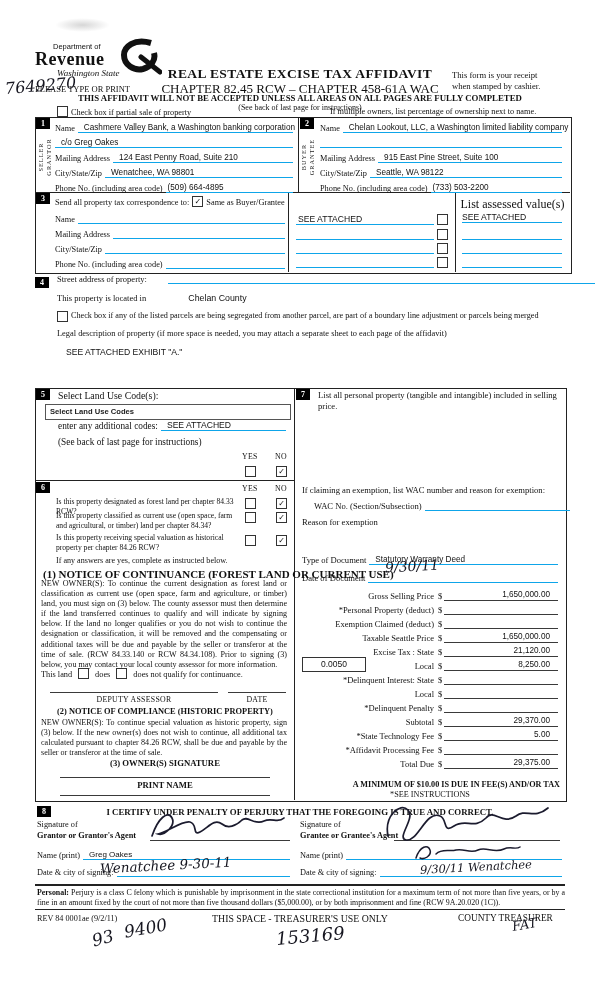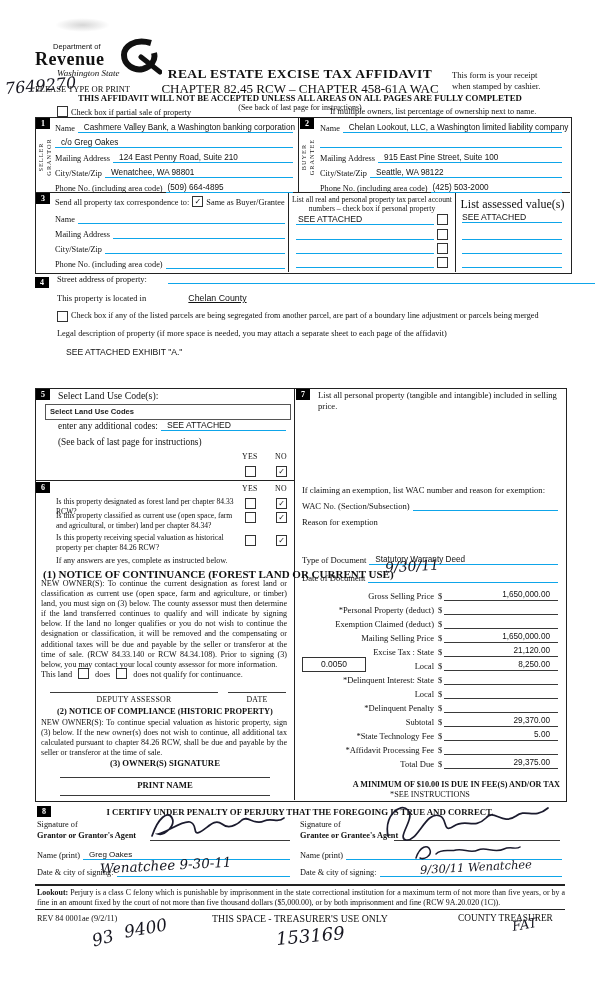--- a/index.html
+++ b/index.html
@@ -145,21 +145,21 @@
   </div>
   <div class="abs row" style="left:320px;top:167px;width:242px;">
     <span class="lab">City/State/Zip</span>
     <span class="fill">
         <span class="v">Seattle, WA  98122</span>
       </span>
   </div>
   <div class="abs row" style="left:320px;top:182px;width:242px;">
     <span class="lab">Phone No. (including area code)</span>
     <span class="fill">
-        <span class="v" style="left:2px;">(425) 503-2000</span>
+        <span class="v" style="left:2px;">(733) 503-2200</span>
       </span>
   </div>
 
   <div class="abs row" style="left:55px;top:196px;">
     <span class="lab">Send all property tax correspondence to:</span>
     <span class="cb"><i class="ck">✓</i></span>
     <span class="lab">Same as Buyer/Grantee</span>
   </div>
   <div class="abs row" style="left:55px;top:213px;width:230px;">
     <span class="lab">Name</span>
@@ -171,21 +171,20 @@
   </div>
   <div class="abs row" style="left:55px;top:243px;width:230px;">
     <span class="lab">City/State/Zip</span>
       <span class="fill"></span>
   </div>
   <div class="abs row" style="left:55px;top:258px;width:230px;">
     <span class="lab">Phone No. (including area code)</span>
       <span class="fill"></span>
   </div>
 
-  <div class="abs ctr" style="left:292px;top:195px;width:160px;font-size:7.6px;line-height:9px;">List all real and personal property tax parcel account numbers – check box if personal property</div>
   <div class="abs row" style="left:296px;top:214px;width:152px;">
     <span class="fill">
         <span class="v" style="left:2px;font-size:8.6px;">SEE ATTACHED</span>
       </span>
     <span class="cb"></span>
   </div>
   <div class="abs row" style="left:296px;top:229px;width:152px;">
     <span class="fill"></span>
       <span class="cb"></span>
   </div>
@@ -214,21 +213,21 @@
       <span class="fill"></span>
     </div>
 
   <div class="badge" style="left:35px;top:277px;">4</div>
   <div class="abs row" style="left:57px;top:273px;width:538px;gap:21px;">
     <span class="lab" style="font-size:8.5px;">Street address of property:</span>
     <span class="fill"></span>
   </div>
   <div class="abs" style="left:57px;top:293px;font-size:8.5px;">
     <span>This property is located in</span>
-    <span class="sans" style="margin-left:40px;font-size:8.8px;text-decoration:underline;">Chelan County</span>
+    <span class="sans" style="margin-left:40px;font-size:8.8px;">Chelan County</span>
   </div>
   <div class="abs row" style="left:57px;top:311px;width:530px;align-items:flex-start;">
     <span class="cb"></span>
     <span style="font-size:8.2px;">Check box if any of the listed parcels are being segregated from another parcel, are part of a boundary line adjustment or parcels being merged</span>
   </div>
   <div class="abs" style="left:57px;top:329px;font-size:8.4px;">Legal description of property (if more space is needed, you may attach a separate sheet to each page of the affidavit)</div>
   <div class="abs sans" style="left:66px;top:347px;font-size:8.6px;">SEE ATTACHED EXHIBIT "A."</div>
 
   <div class="box" style="left:35px;top:388px;width:530px;height:412px;"></div>
   <div class="boxline" style="left:294px;top:388px;width:1px;height:412px;"></div>
@@ -287,21 +286,21 @@
   <div class="abs para" style="left:41px;top:718px;width:246px;">NEW OWNER(S): To continue special valuation as historic property, sign (3) below. If the new owner(s) does not wish to continue, all additional tax calculated pursuant to chapter 84.26 RCW, shall be due and payable by the seller or transferor at the time of sale.</div>
   <div class="abs b ctr" style="left:36px;top:758px;width:258px;font-size:8.7px;">(3) OWNER(S) SIGNATURE</div>
   <div class="ul" style="left:60px;top:777px;width:210px;"></div>
   <div class="abs b ctr" style="left:36px;top:780px;width:258px;font-size:8.7px;">PRINT NAME</div>
   <div class="ul" style="left:60px;top:795px;width:210px;"></div>
 
   <div class="badge" style="left:296px;top:389px;">7</div>
   <div class="abs" style="left:318px;top:390px;width:240px;font-size:8.6px;line-height:10.6px;">List all  personal property (tangible and intangible) included in selling price.</div>
 
   <div class="abs" style="left:302px;top:485px;font-size:8.6px;">If claiming an exemption, list WAC number and reason for exemption:</div>
-  <div class="abs row" style="left:302px;top:500px;width:256px;text-align:center;">
+  <div class="abs row" style="left:314px;top:500px;width:256px;text-align:center;">
     <span class="lab" style="font-size:8.6px;">WAC No. (Section/Subsection)</span>
     <span class="fill"></span>
   </div>
   <div class="abs" style="left:302px;top:517px;font-size:8.6px;">Reason for exemption</div>
 
   <div class="abs row" style="left:302px;top:554px;width:256px;">
     <span class="lab" style="font-size:8.6px;">Type of Document</span>
     <span class="fill">
         <span class="v">Statutory Warranty Deed</span>
       </span>
@@ -321,21 +320,21 @@
     <span class="mlabel">*Personal Property (deduct)</span>
       <span class="mdollar">$</span>
     <span class="mline"><span></span></span>
   </div>
   <div class="mrow" style="top:618px;">
     <span class="mlabel">Exemption Claimed (deduct)</span>
       <span class="mdollar">$</span>
     <span class="mline"><span></span></span>
   </div>
   <div class="mrow" style="top:632px;">
-    <span class="mlabel">Mailing Selling Price</span>
+    <span class="mlabel">Taxable Seattle Price</span>
       <span class="mdollar">$</span>
     <span class="mline"><span>1,650,000.00</span></span>
   </div>
   <div class="mrow" style="top:646px;">
     <span class="mlabel">Excise Tax : State</span>
       <span class="mdollar">$</span>
     <span class="mline"><span>21,120.00</span></span>
   </div>
   <div class="mrow" style="top:660px;">
     <span class="ratebox">0.0050</span>
@@ -424,21 +423,21 @@
   <div class="abs hw" style="left:100px;top:857px;font-size:13.5px;transform:rotate(-3deg);">Wenatchee   9-30-11</div>
 
   <div class="abs row" style="left:300px;top:866px;width:262px;">
     <span class="lab">Date &amp; city of signing:</span>
     <span class="fill"></span>
   </div>
   <div class="abs hw" style="left:420px;top:860px;font-size:11.5px;transform:rotate(-3deg);">9/30/11  Wenatchee</div>
 
   <div class="boxline" style="left:35px;top:884px;width:530px;height:1.5px;"></div>
   <div class="abs" style="left:37px;top:888px;width:528px;font-size:7.9px;line-height:9.8px;text-align:justify;">
-    <span class="b">Lookout:</span><span> Perjury is a class C felony which is punishable by imprisonment in the state correctional institution for a maximum term of not more than five years, or by a fine in an amount fixed by the court of not more than five thousand dollars ($5,000.00), or by both imprisonment and fine (RCW 9A.20.020 (1C)).</span>
+    <span class="b">Personal:</span><span> Perjury is a class C felony which is punishable by imprisonment in the state correctional institution for a maximum term of not more than five years, or by a fine in an amount fixed by the court of not more than five thousand dollars ($5,000.00), or by both imprisonment and fine (RCW 9A.20.020 (1C)).</span>
   </div>
   <div class="boxline" style="left:35px;top:909px;width:530px;height:1px;"></div>
 
   <div class="abs" style="left:37px;top:914px;font-size:8.2px;">REV 84 0001ae (9/2/11)</div>
   <div class="abs ctr" style="left:0;top:913px;width:600px;font-size:9.8px;">THIS SPACE - TREASURER'S USE ONLY</div>
   <div class="abs" style="left:458px;top:913px;font-size:9.3px;">COUNTY TREASURER</div>
 
   <div class="abs hw" style="left:92px;top:928px;font-size:17px;transform:rotate(-14deg);">93</div>
   <div class="abs hw" style="left:124px;top:918px;font-size:17px;transform:rotate(-10deg);">9400</div>
   <div class="abs hw" style="left:276px;top:925px;font-size:18px;transform:rotate(-5deg);">153169</div>

